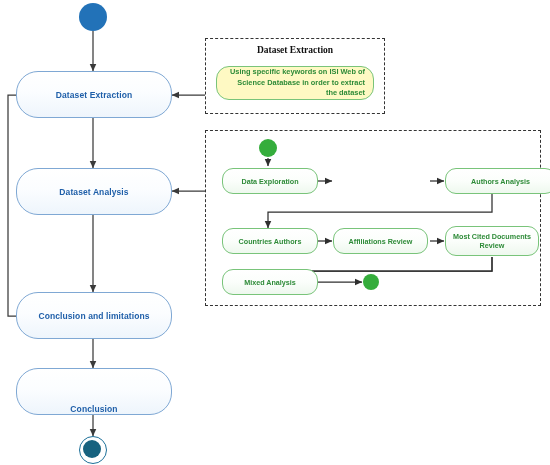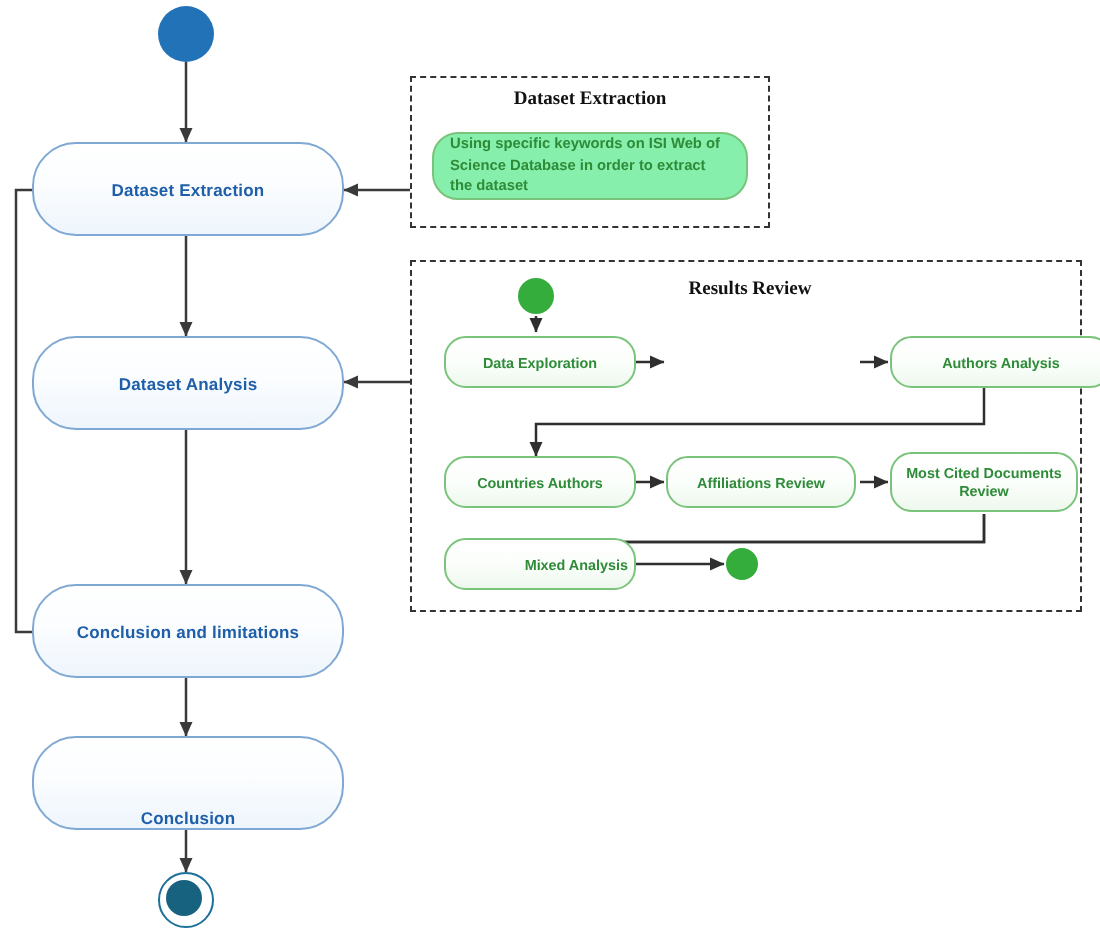--- a/index.html
+++ b/index.html
@@ -21,22 +21,22 @@
     position:absolute;box-sizing:border-box;
     border:1px solid #79c47a;border-radius:11px;
     background:linear-gradient(to bottom,#ffffff 0%,#fbfefb 50%,#eef8ee 100%);
     display:flex;align-items:center;justify-content:center;text-align:center;
     color:#2e8b38;font-weight:bold;font-size:7.2px;line-height:1.25;
     padding:12px 3px;
   }
   .gnote{
     position:absolute;box-sizing:border-box;
     border:1px solid #79c47a;border-radius:13px;
-    background:#86efac;
-    display:flex;align-items:center;justify-content:center;text-align:left;
+    background:#fef9c3;
+    display:flex;align-items:center;justify-content:center;text-align:right;
     color:#2e8b38;font-weight:bold;font-size:7.4px;line-height:1.45;
     padding:0 8px;
   }
 
   
   .frame{position:absolute;box-sizing:border-box;border:1.4px dashed #333;background:transparent;}
   .frame-title{
     position:absolute;text-align:center;
     font-family:"Liberation Serif",serif;font-weight:bold;
     font-size:9.5px;color:#111;white-space:nowrap;
@@ -121,40 +121,39 @@
   </div>
 
   <div class="end-blue-ring" style="left:79px;top:436px;width:26px;height:26px;"></div>
   <div class="end-blue-dot" style="left:83px;top:440px;width:18px;height:18px;"></div>
 
   <div class="frame" style="left:205px;top:38px;width:180px;height:76px;"></div>
   <div class="frame-title" style="left:205px;top:45px;width:180px;">Dataset Extraction</div>
   <div class="gnote" style="left:216px;top:66px;width:158px;height:34px;">Using specific keywords on ISI Web of Science Database in order to extract the dataset</div>
 
   <div class="frame" style="left:205px;top:130px;width:336px;height:176px;"></div>
-  <div class="frame-title" style="left:285px;top:140px;width:180px;">Results Review</div>
 
   <div class="start-green" style="left:259px;top:139px;width:18px;height:18px;"></div>
 
   <div class="gnode" style="left:222px;top:168px;width:96px;height:26px;">
     <span>Data Exploration</span>
   </div>
   <div class="gnode" style="left:445px;top:168px;width:111px;height:26px;">
     <span>Authors Analysis</span>
   </div>
 
   <div class="gnode" style="left:222px;top:228px;width:96px;height:26px;">
     <span>Countries Authors</span>
   </div>
   <div class="gnode" style="left:333px;top:228px;width:95px;height:26px;">
     <span>Affiliations Review</span>
   </div>
   <div class="gnode" style="left:445px;top:226px;width:94px;height:30px;">
     <span>Most Cited Documents Review</span>
   </div>
 
-  <div class="gnode" style="left:222px;top:269px;width:96px;height:26px;justify-content:flex-end;">
+  <div class="gnode" style="left:222px;top:269px;width:96px;height:26px;">
     <span>Mixed Analysis</span>
   </div>
 
   <div class="end-green" style="left:363px;top:274px;width:16px;height:16px;"></div>
 
 </div>
 
 </body></html>

